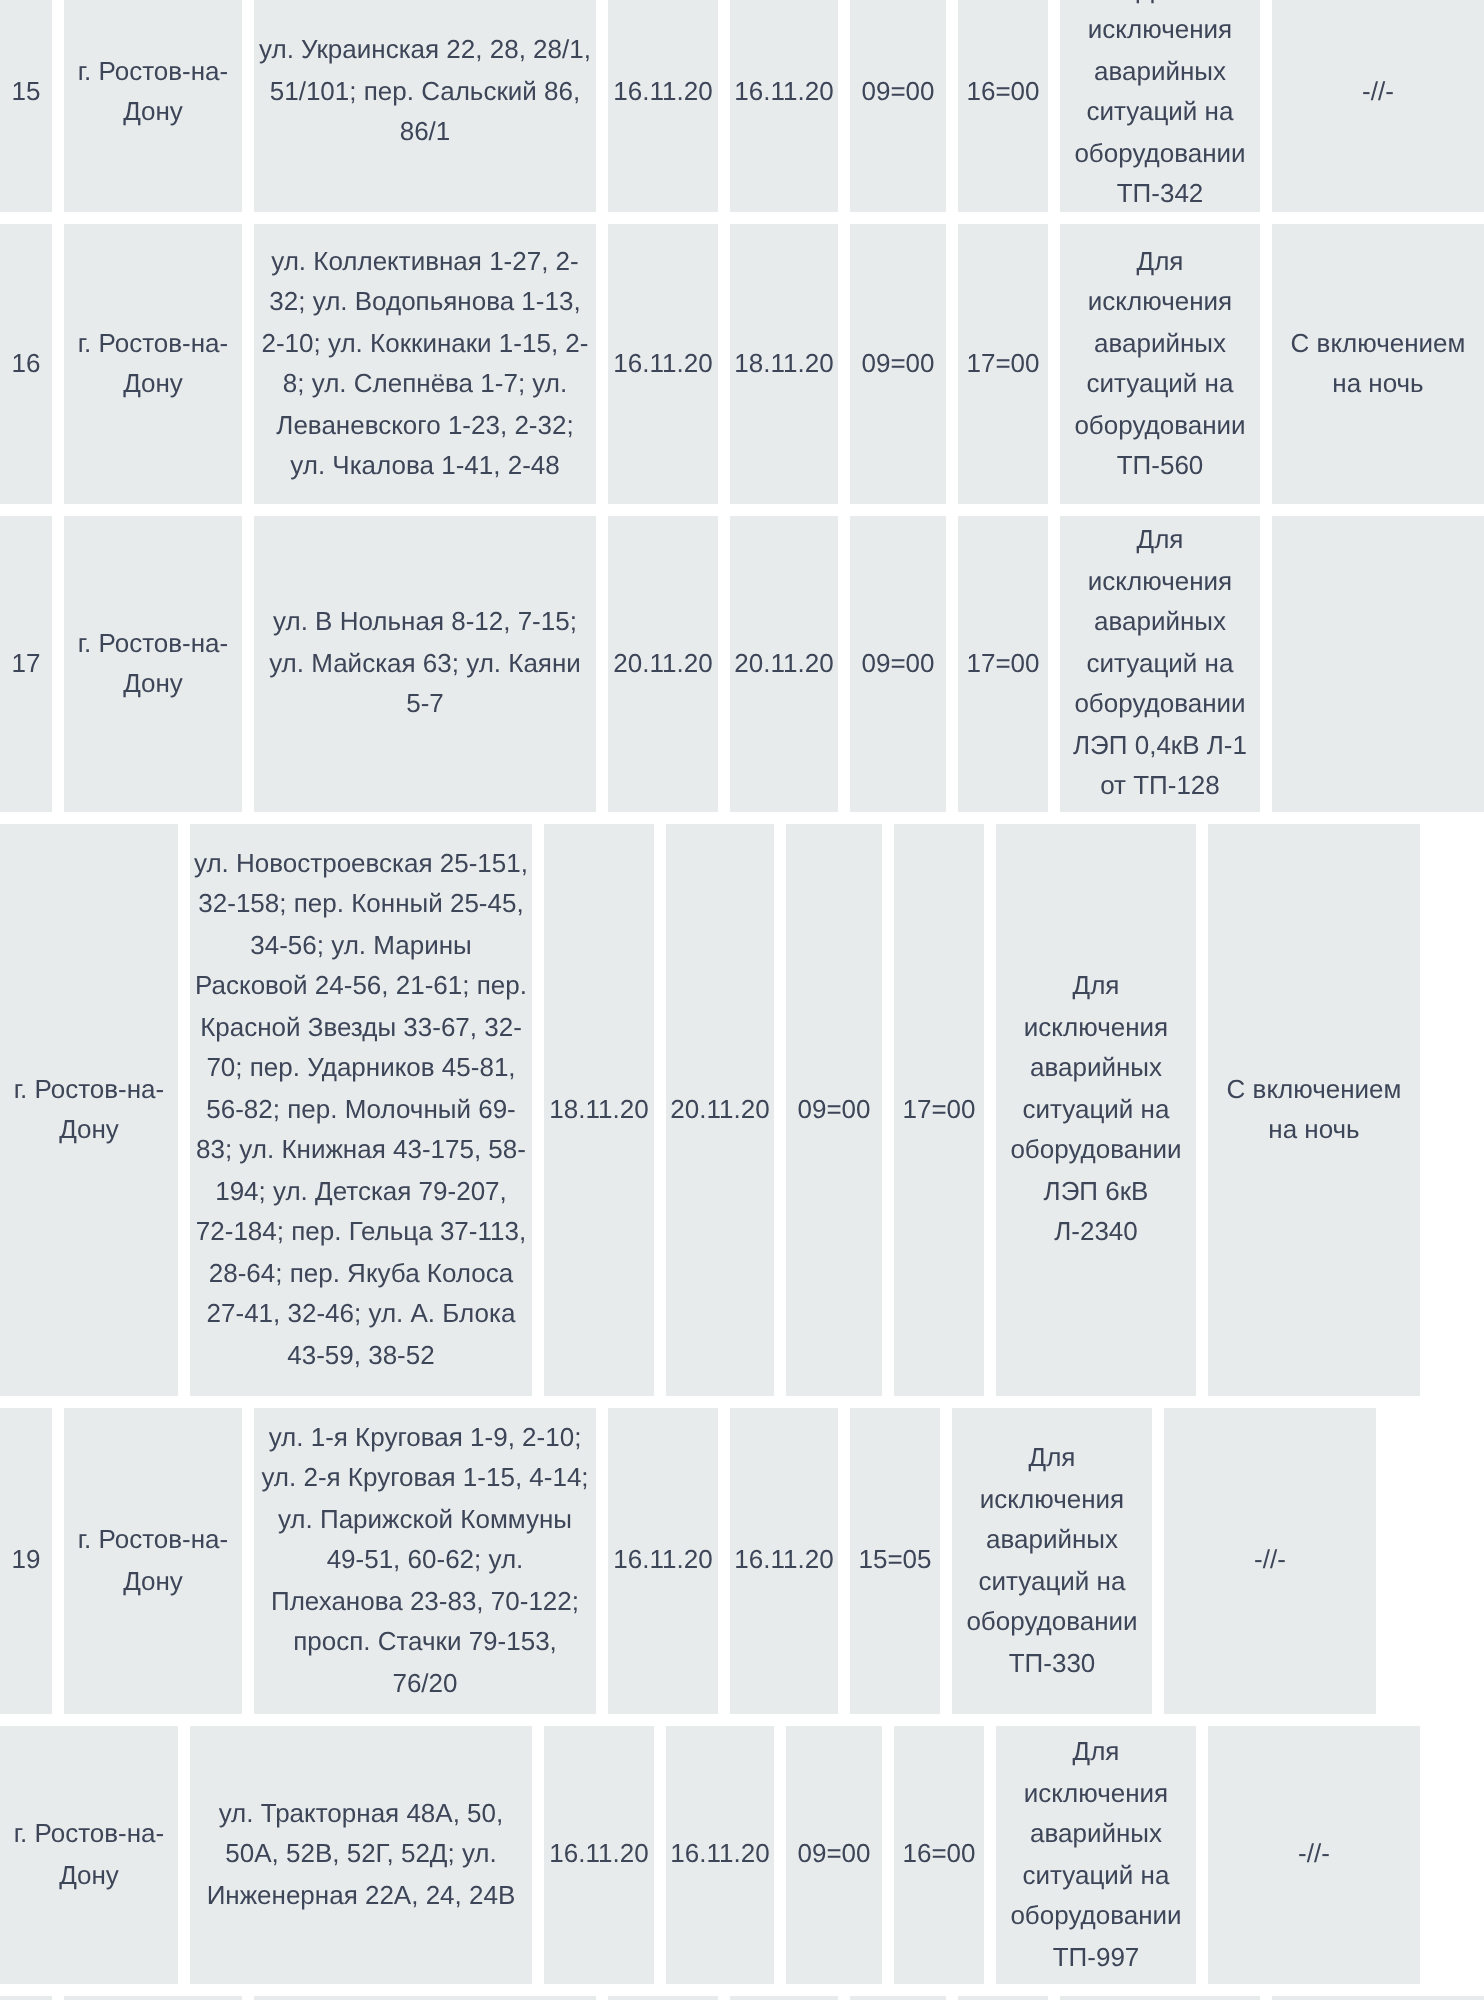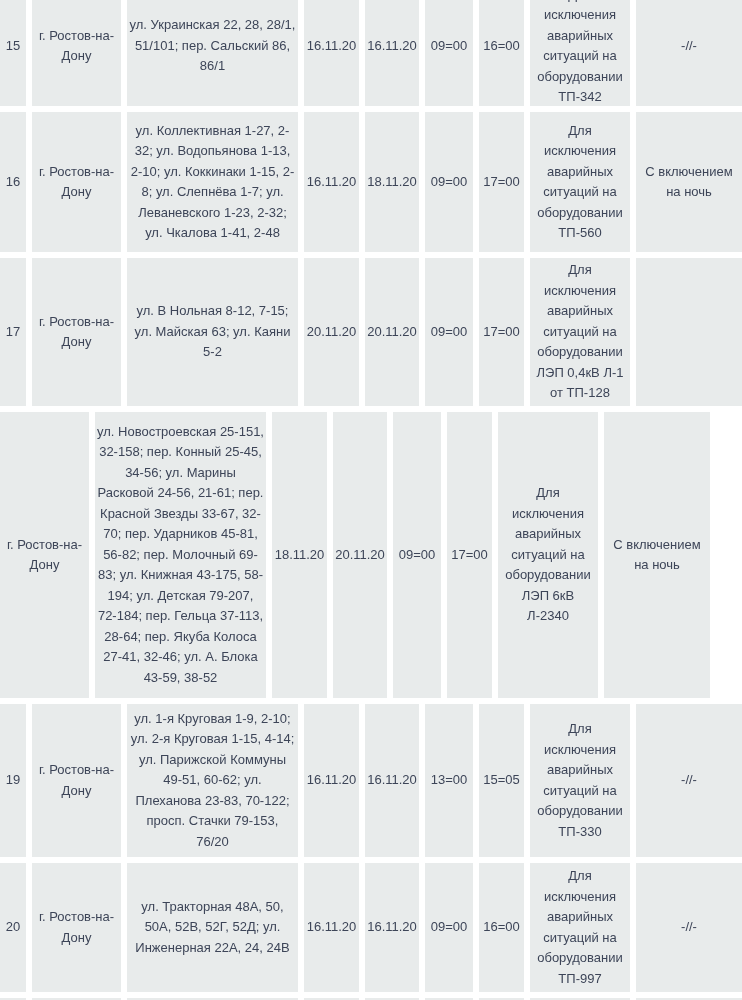--- a/index.html
+++ b/index.html
@@ -78,21 +78,21 @@
     <div class="cell c-d1">16.11.20</div>
     <div class="cell c-d2">18.11.20</div>
     <div class="cell c-t1">09=00</div>
     <div class="cell c-t2">17=00</div>
     <div class="cell c-reason">Для исключения аварийных ситуаций на оборудовании ТП-560</div>
     <div class="cell c-note">С включением на ночь</div>
   </div>
     <div class="row r2">
     <div class="cell c-num">17</div>
     <div class="cell c-city">г. Ростов-на-Дону</div>
-    <div class="cell c-addr">ул. В Нольная 8-12, 7-15; ул. Майская 63; ул. Каяни 5-2</div>
+    <div class="cell c-addr">ул. В Нольная 8-12, 7-15; ул. Майская 63; ул. Каяни 5-7</div>
     <div class="cell c-d1">20.11.20</div>
     <div class="cell c-d2">20.11.20</div>
     <div class="cell c-t1">09=00</div>
     <div class="cell c-t2">17=00</div>
     <div class="cell c-reason">Для исключения аварийных ситуаций на оборудовании ЛЭП 0,4кВ Л-1 от ТП-128</div>
     <div class="cell c-note"></div>
   </div>
     <div class="row r3">
     <div class="cell c-city">г. Ростов-на-Дону</div>
     <div class="cell c-addr">ул. Новостроевская 25-151, 32-158; пер. Конный 25-45, 34-56; ул. Марины Расковой 24-56, 21-61; пер. Красной Звезды 33-67, 32-70; пер. Ударников 45-81, 56-82; пер. Молочный 69-83; ул. Книжная 43-175, 58-194; ул. Детская 79-207, 72-184; пер. Гельца 37-113, 28-64; пер. Якуба Колоса 27-41, 32-46; ул. А. Блока 43-59, 38-52</div>
@@ -102,27 +102,25 @@
     <div class="cell c-t2">17=00</div>
     <div class="cell c-reason">Для исключения аварийных ситуаций на оборудовании ЛЭП 6кВ Л-2340</div>
     <div class="cell c-note">С включением на ночь</div>
   </div>
     <div class="row r4">
     <div class="cell c-num">19</div>
     <div class="cell c-city">г. Ростов-на-Дону</div>
     <div class="cell c-addr">ул. 1-я Круговая 1-9, 2-10; ул. 2-я Круговая 1-15, 4-14; ул. Парижской Коммуны 49-51, 60-62; ул. Плеханова 23-83, 70-122; просп. Стачки 79-153, 76/20</div>
     <div class="cell c-d1">16.11.20</div>
     <div class="cell c-d2">16.11.20</div>
-    <div class="cell c-t1">13=00</div>
     <div class="cell c-t2">15=05</div>
     <div class="cell c-reason">Для исключения аварийных ситуаций на оборудовании ТП-330</div>
     <div class="cell c-note">-//-</div>
   </div>
     <div class="row r5">
-    <div class="cell c-num">20</div>
     <div class="cell c-city">г. Ростов-на-Дону</div>
     <div class="cell c-addr">ул. Тракторная 48А, 50, 50А, 52В, 52Г, 52Д; ул. Инженерная 22А, 24, 24В</div>
     <div class="cell c-d1">16.11.20</div>
     <div class="cell c-d2">16.11.20</div>
     <div class="cell c-t1">09=00</div>
     <div class="cell c-t2">16=00</div>
     <div class="cell c-reason">Для исключения аварийных ситуаций на оборудовании ТП-997</div>
     <div class="cell c-note">-//-</div>
   </div>
     <div class="row r6">

